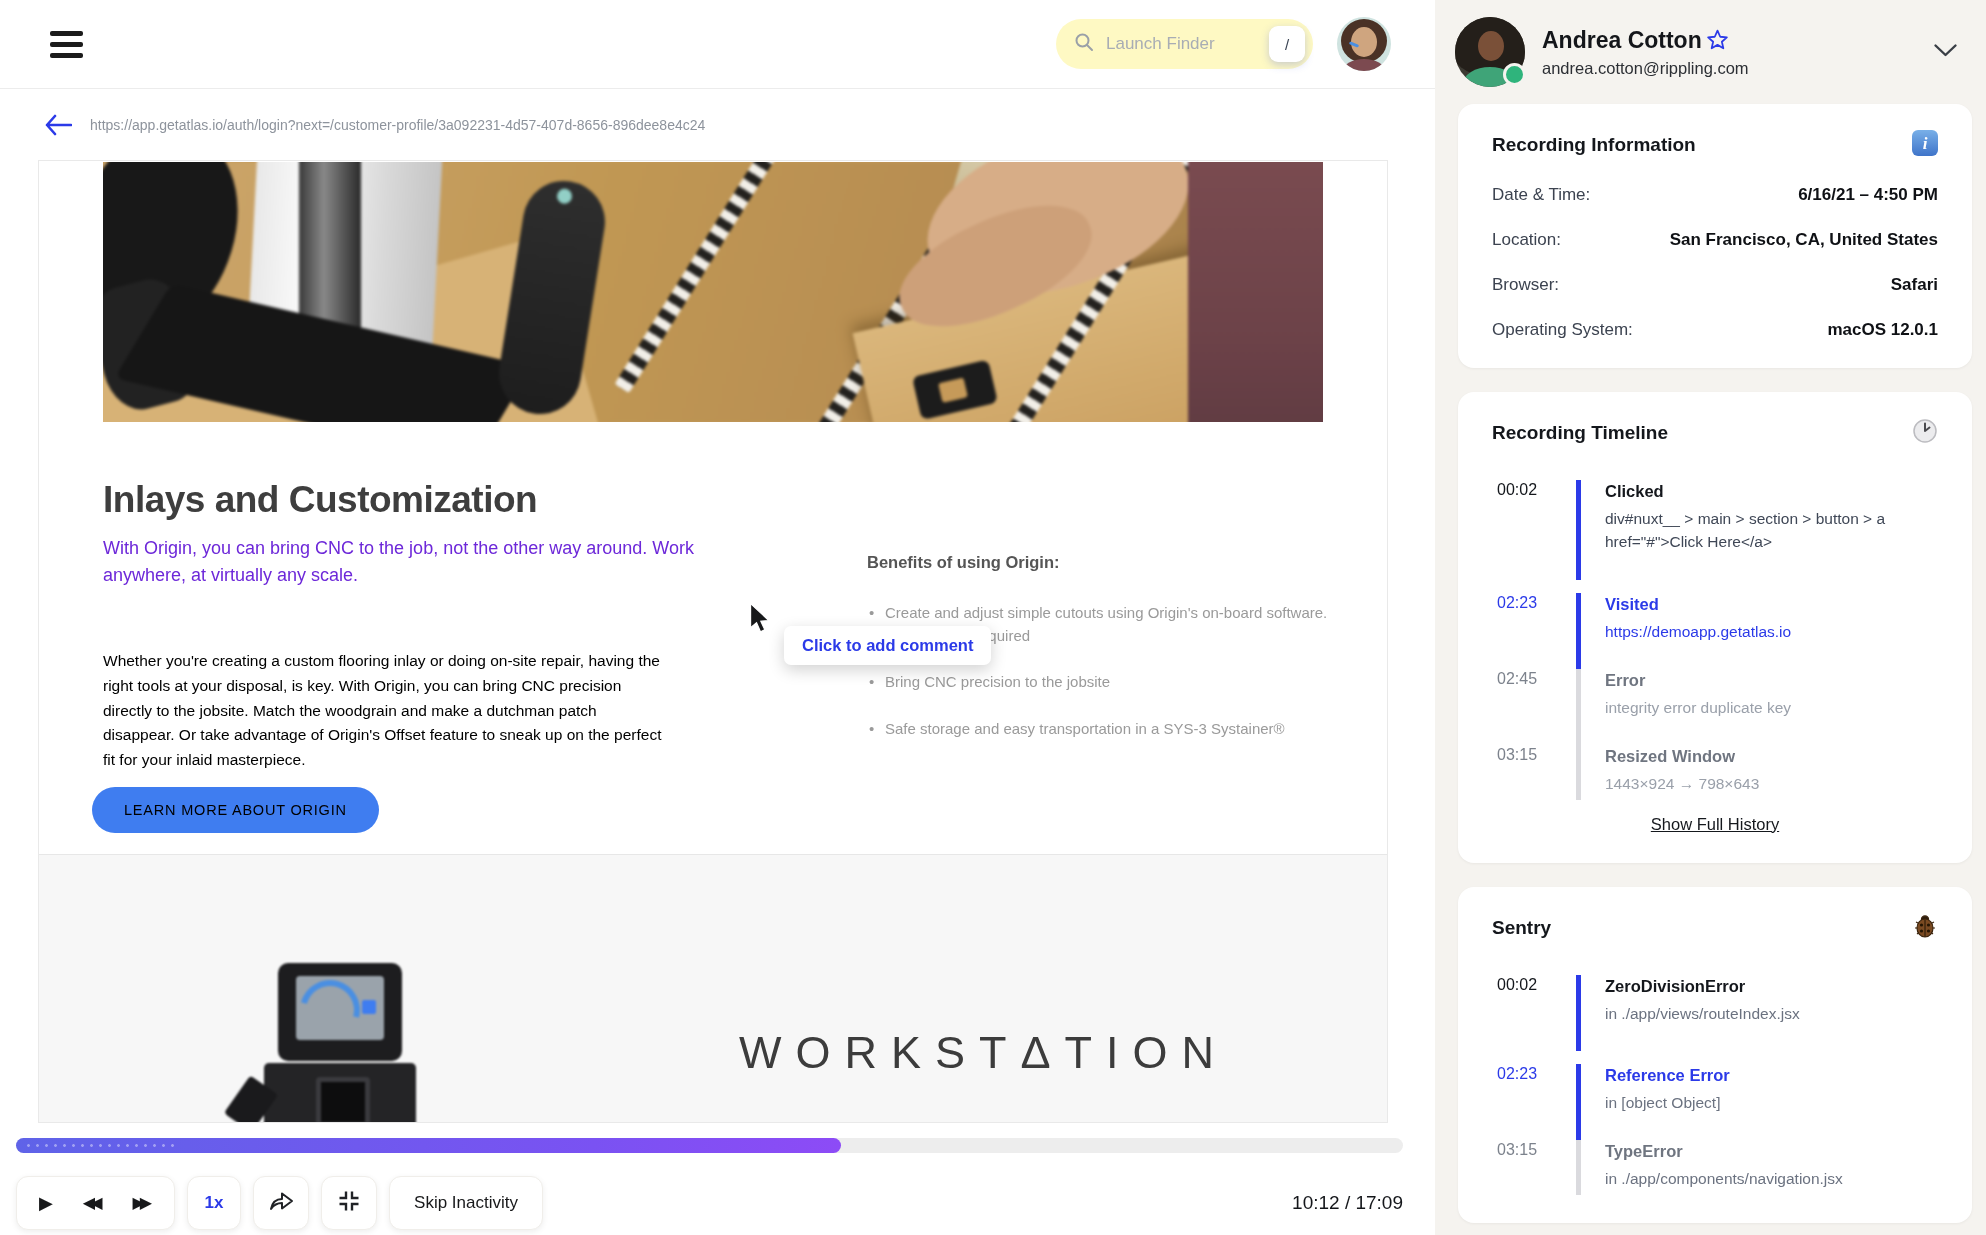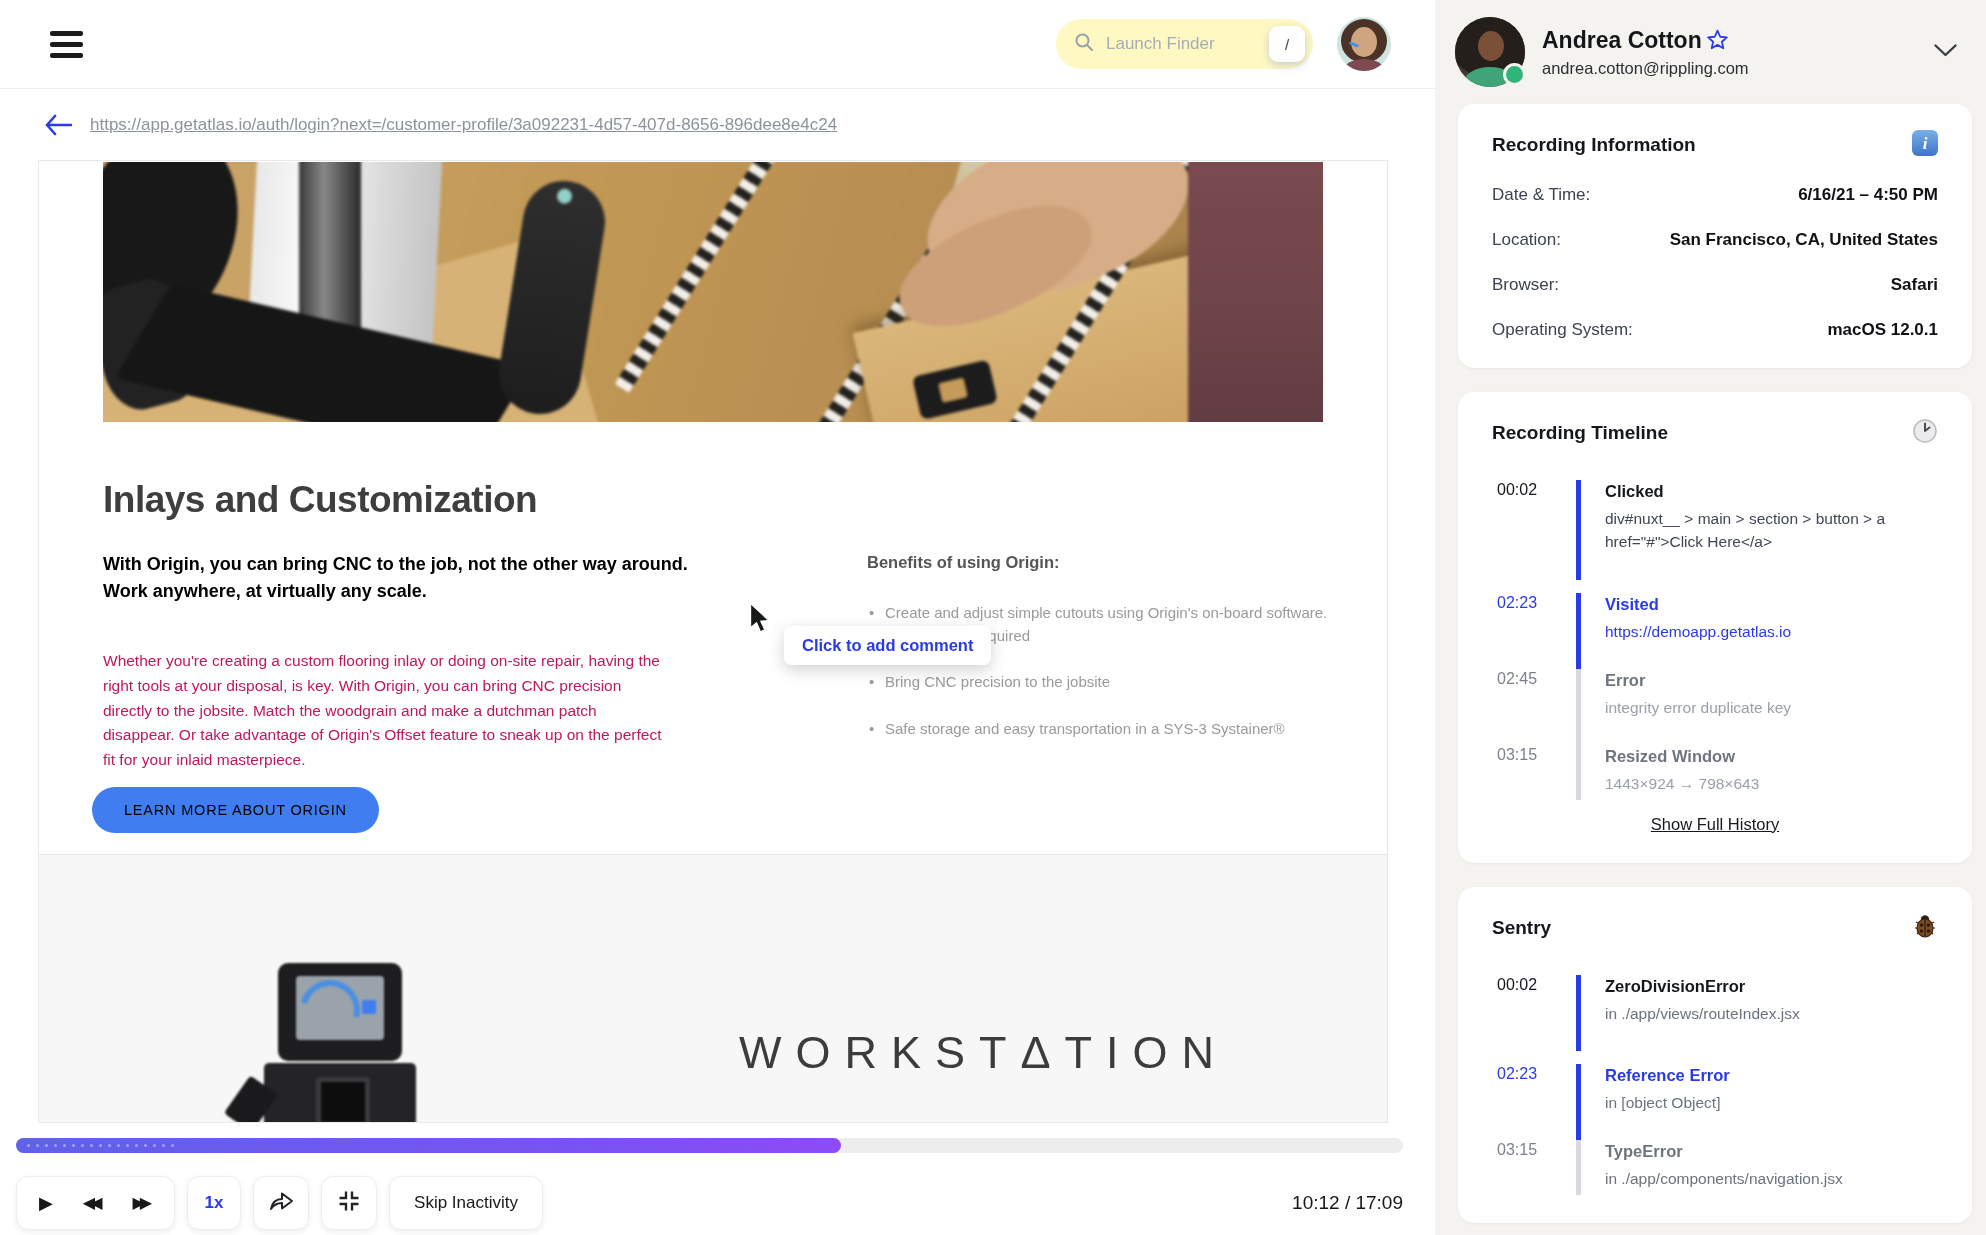--- a/index.html
+++ b/index.html
@@ -15,21 +15,21 @@
   .search input{border:none;background:transparent;outline:none;font-size:17px;color:#374151;width:140px;font-family:"Liberation Sans",sans-serif;}
   .search input::placeholder{color:#a8adb4;}
   .slash-badge{margin-left:auto;width:36px;height:36px;background:#fff;border-radius:9px;box-shadow:0 3px 8px rgba(70,90,220,.28);display:grid;place-items:center;font-size:15px;color:#374151;}
   .tb-avatar{width:54px;height:54px;border-radius:50%;overflow:hidden;position:relative;background:#cfe3e0;flex:none;}
   .tb-avatar .hair{position:absolute;left:4px;top:2px;width:46px;height:44px;background:#4a3226;border-radius:50%;}
   .tb-avatar .face{position:absolute;left:14px;top:10px;width:26px;height:30px;background:#cfa57f;border-radius:50%;}
   .tb-avatar .shirt{position:absolute;left:6px;bottom:-12px;width:42px;height:24px;background:#7c4a50;border-radius:50% 50% 0 0;}
   .tb-avatar .mic{position:absolute;left:12px;top:26px;width:10px;height:3px;background:#4a8fe2;border-radius:2px;transform:rotate(22deg);}
   
   .urlrow{height:71px;display:flex;align-items:center;padding-left:44px;gap:18px;box-sizing:border-box;}
-  .url-text{font-size:17px;color:#8d939c;text-decoration:underline;}
+  .url-text{font-size:14px;color:#8d939c;}
   
   .stage{position:relative;flex:1;}
   .replay-card{position:absolute;left:38px;top:0;width:1350px;height:963px;background:#fff;border:1px solid #e9e9e9;box-sizing:border-box;}
   .hero{position:absolute;left:64px;top:1px;width:1220px;height:260px;overflow:hidden;background:#c49a5e;}
   .hero-art{position:absolute;inset:0;filter:blur(1.6px) saturate(.95);}
   .wood-base{position:absolute;inset:0;background:linear-gradient(105deg,#cfa76b,#c2974f 40%,#b68a4e 75%,#9e7a42);}
   .wood-light{position:absolute;left:-40px;bottom:-90px;width:520px;height:210px;transform:rotate(-16deg);background:#d9b273;}
   .board-right{position:absolute;left:770px;top:120px;width:430px;height:230px;transform:rotate(-13deg);background:linear-gradient(#dcb678,#c89a55);box-shadow:0 -8px 14px rgba(70,45,10,.35);}
   .board-handle{position:absolute;left:48px;top:56px;width:78px;height:44px;background:#1c1c1c;border-radius:7px;}
   .board-handle::after{content:"";position:absolute;left:24px;top:12px;width:26px;height:20px;background:#c89a55;border-radius:3px;}
@@ -43,22 +43,22 @@
   .r-col{position:absolute;left:196px;top:-5px;width:62px;height:180px;background:linear-gradient(90deg,#3a3a3a,#888 40%,#2a2a2a);}
   .r-base{position:absolute;left:35px;top:158px;width:370px;height:105px;background:#161616;border-radius:10px;transform:rotate(13deg) skewX(-18deg);}
   .r-handle{position:absolute;left:408px;top:18px;width:82px;height:235px;background:linear-gradient(180deg,#2e2e2e,#1d1d1d);border-radius:45px;transform:rotate(9deg);}
   .r-handle::before{content:"";position:absolute;left:30px;top:8px;width:15px;height:15px;background:#8fd0c6;border-radius:50%;}
   .chisel{position:absolute;left:845px;top:-15px;width:36px;height:125px;background:linear-gradient(180deg,#d8cba8,#b9a877);transform:rotate(16deg);border-radius:6px;}
   .chisel::after{content:"";position:absolute;left:8px;bottom:-38px;width:20px;height:44px;background:#9b9486;}
   .hand1{position:absolute;right:130px;top:-25px;width:270px;height:150px;background:#d9ad85;border-radius:50%;transform:rotate(-18deg);}
   .hand2{position:absolute;right:225px;top:58px;width:205px;height:92px;background:#cfa077;border-radius:48%;transform:rotate(-24deg);}
   .maroon{position:absolute;right:-25px;top:-10px;width:160px;height:120%;background:linear-gradient(180deg,#7c4a50,#6e4148 60%,#5e3a40);}
   .h-heading{position:absolute;left:64px;top:318px;font-size:37px;font-weight:600;color:#3e3e3e;letter-spacing:-.5px;filter:blur(.4px);}
-  .h-lead{position:absolute;left:64px;top:390px;width:600px;font-size:18px;font-weight:700;color:#000000;line-height:1.5;filter:blur(.55px);}
-  .h-body{position:absolute;left:64px;top:488px;width:560px;font-size:15.5px;color:#be185d;line-height:1.6;filter:blur(.65px);}
+  .h-lead{position:absolute;left:64px;top:374px;width:600px;font-size:18px;font-weight:400;color:#6d28d9;line-height:1.5;filter:blur(.55px);}
+  .h-body{position:absolute;left:64px;top:488px;width:560px;font-size:15.5px;color:#000000;line-height:1.6;filter:blur(.65px);}
   .benefits{position:absolute;left:828px;top:392px;width:480px;filter:blur(.55px);}
   .benefits-title{font-size:16.5px;font-weight:700;color:#555;margin:0 0 30px;}
   .benefits ul{margin:0;padding:0;list-style:none;}
   .benefits li{position:relative;padding-left:18px;font-size:15px;color:#9a9a9a;line-height:1.5;margin-bottom:24px;}
   .benefits li::before{content:"•";position:absolute;left:2px;color:#9a9a9a;}
   .cta{position:absolute;left:53px;top:626px;height:46px;padding:0 32px;border:none;border-radius:23px;background:#3f7df0;color:#000000;font-size:14.5px;letter-spacing:.8px;display:flex;align-items:center;font-family:"Liberation Sans",sans-serif;filter:blur(.3px);}
   .bottom-strip{position:absolute;left:0;right:0;top:693px;bottom:0;background:#f7f7f7;border-top:1px solid #e7e7e7;overflow:hidden;}
   .product{position:absolute;left:217px;top:108px;width:215px;height:170px;filter:blur(1px);}
   .p-head{width:124px;height:98px;background:#1d1d1f;border-radius:10px;margin-left:22px;position:relative;}
   .p-screen{position:absolute;left:18px;top:13px;width:88px;height:64px;background:#9aa3ab;border-radius:4px;overflow:hidden;}

